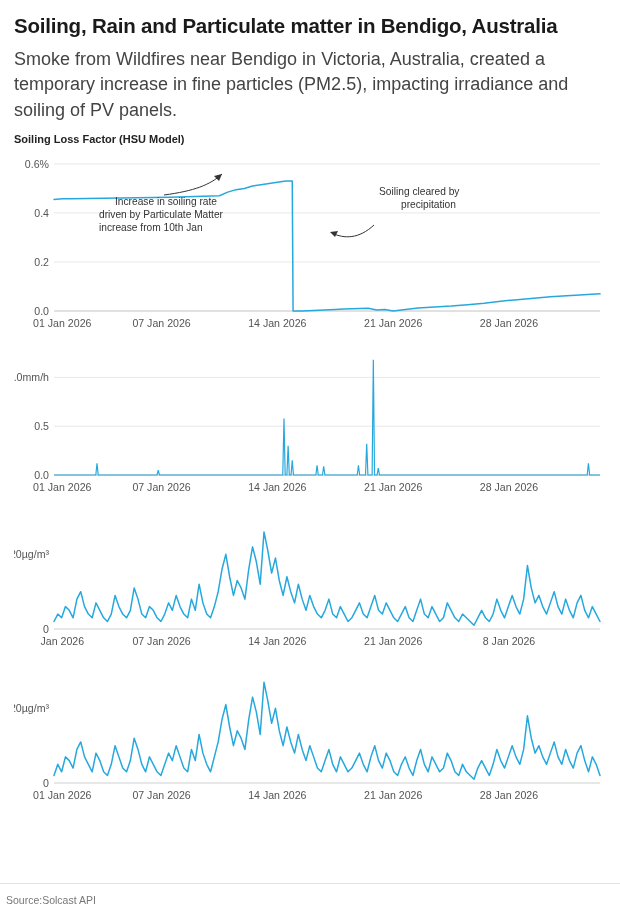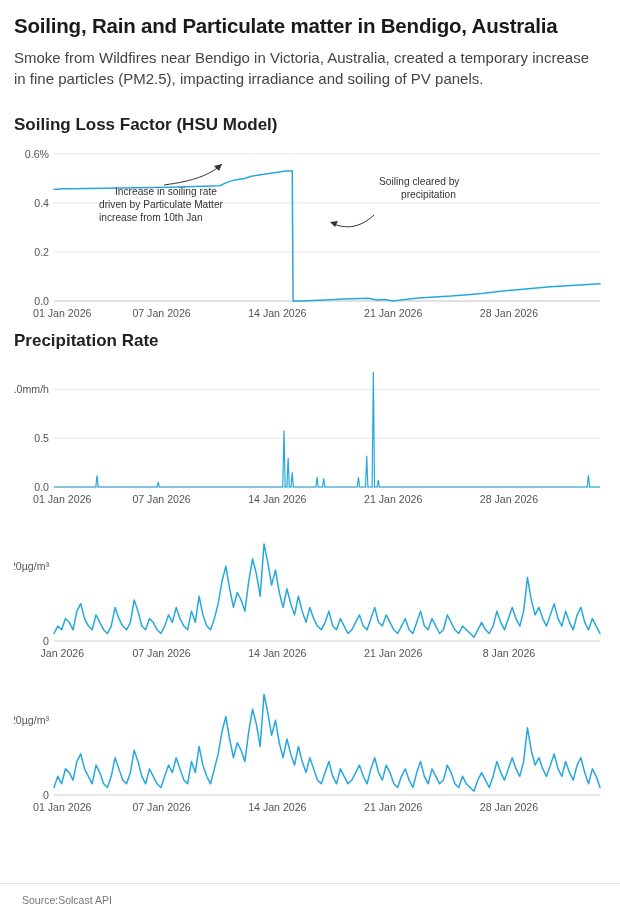--- a/index.html
+++ b/index.html
@@ -9,30 +9,30 @@
     font-family:"Liberation Sans", sans-serif;
     color:#222;
     overflow:hidden;
   }
   .page{width:620px;height:920px;position:relative;box-sizing:border-box;padding:14px 14px 0 14px;}
   .title{
     font-size:20.5px;font-weight:bold;color:#1a1a1a;letter-spacing:-0.2px;
     line-height:1.2;margin:0 0 8px 0;
   }
   .subtitle{
-    font-size:15px;color:#444;line-height:1.42;margin:0 0 26px 0;max-width:590px;
+    font-size:18px;color:#444;line-height:1.42;margin:0 0 10px 0;max-width:590px;
   }
   .panel{position:relative;margin:0 0 2px 0;}
   .panel-title{
-    font-size:17px;font-weight:bold;color:#222;margin:0 0 2px 0;
+    font-size:11px;font-weight:bold;color:#222;margin:0 0 2px 0;
   }
   .plot-wrap{position:relative;}
   svg.plot{display:block;}
   .footer{
-    position:absolute;left:22px;bottom:14px;font-size:10.5px;color:#777;
+    position:absolute;left:6px;bottom:14px;font-size:10.5px;color:#777;
   }
   .footer-rule{
     position:absolute;left:0;right:0;bottom:36px;height:1px;background:#e3e3e3;
   }
   .tick-label{font-size:10.6px;fill:#555;font-family:"Liberation Sans", sans-serif;}
   .annot{font-size:10.2px;fill:#333;font-family:"Liberation Sans", sans-serif;}
   .grid{stroke:#e8e8e8;stroke-width:1;}
   .baseline{stroke:#cfcfcf;stroke-width:1;}
   .series{fill:none;stroke:#27a8dd;stroke-width:1.5;stroke-linejoin:round;stroke-linecap:round;}
   .series-thin{fill:none;stroke:#27a8dd;stroke-width:1.2;}
@@ -68,21 +68,20 @@
           <path d="M150 48 C 180 44, 196 38, 208 27" fill="none" stroke="#333" stroke-width="1"></path>
           <path d="M208 27 L 200 29 L 205 34 Z" fill="#333"></path>
           <text x="365" y="48" class="annot"><tspan x="365" dy="0">Soiling cleared by</tspan><tspan x="387" dy="13">precipitation</tspan></text>
           <path d="M360 78 C 345 92, 330 92, 318 86" fill="none" stroke="#333" stroke-width="1"></path>
           <path d="M316 85 L 324 84 L 321 90 Z" fill="#333"></path>
         </svg>
     </div>
   </div>
 
   <div class="panel">
-    <div class="panel-title">Precipitation Rate</div>
     <div class="plot-wrap">
       <svg class="plot" id="svg-precip" width="592" height="162" viewBox="0 0 592 162">
           <line x1="40" x2="586" y1="134" y2="134" class="grid"></line>
           <text x="35" y="137.6" text-anchor="end" class="tick-label">0.0</text>
           <line x1="40" x2="586" y1="85.19999999999999" y2="85.19999999999999" class="grid"></line>
           <text x="35" y="88.79999999999998" text-anchor="end" class="tick-label">0.5</text>
           <line x1="40" x2="586" y1="36.39999999999999" y2="36.39999999999999" class="grid"></line>
           <text x="35" y="39.99999999999999" text-anchor="end" class="tick-label">1.0mm/h</text>
           <line x1="40" x2="586" y1="134" y2="134" class="baseline"></line>
           <text x="48.27272727272727" y="150" text-anchor="middle" class="tick-label">01 Jan 2026</text>

